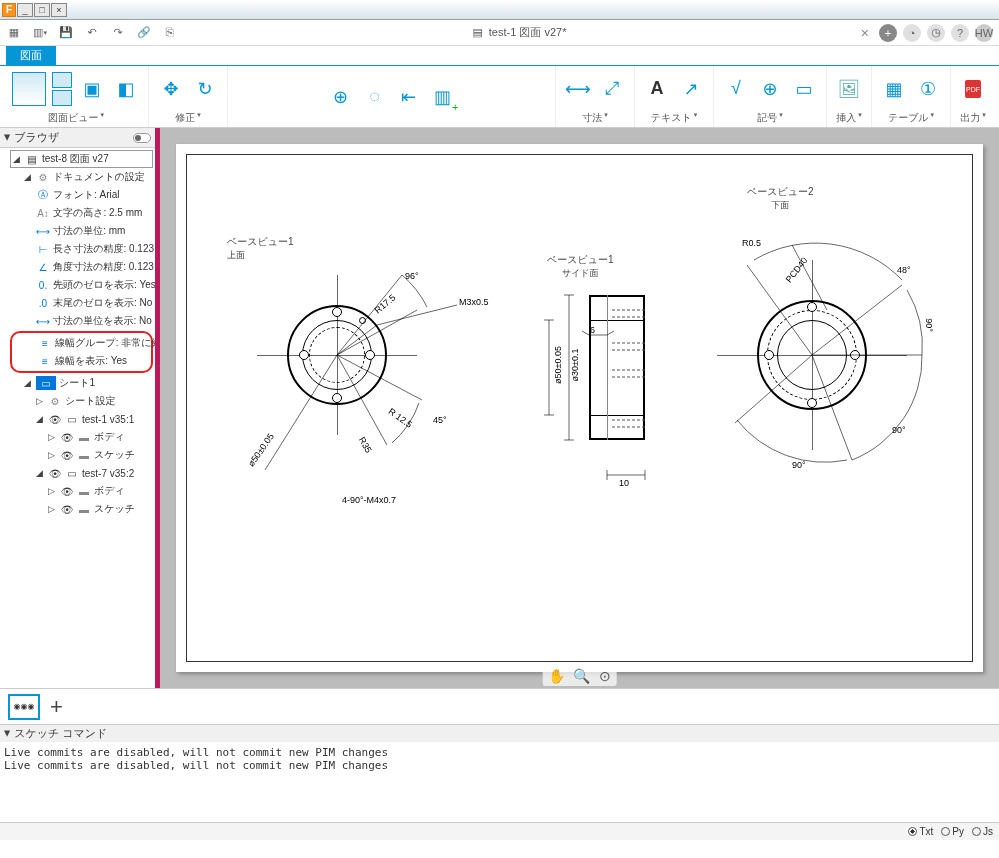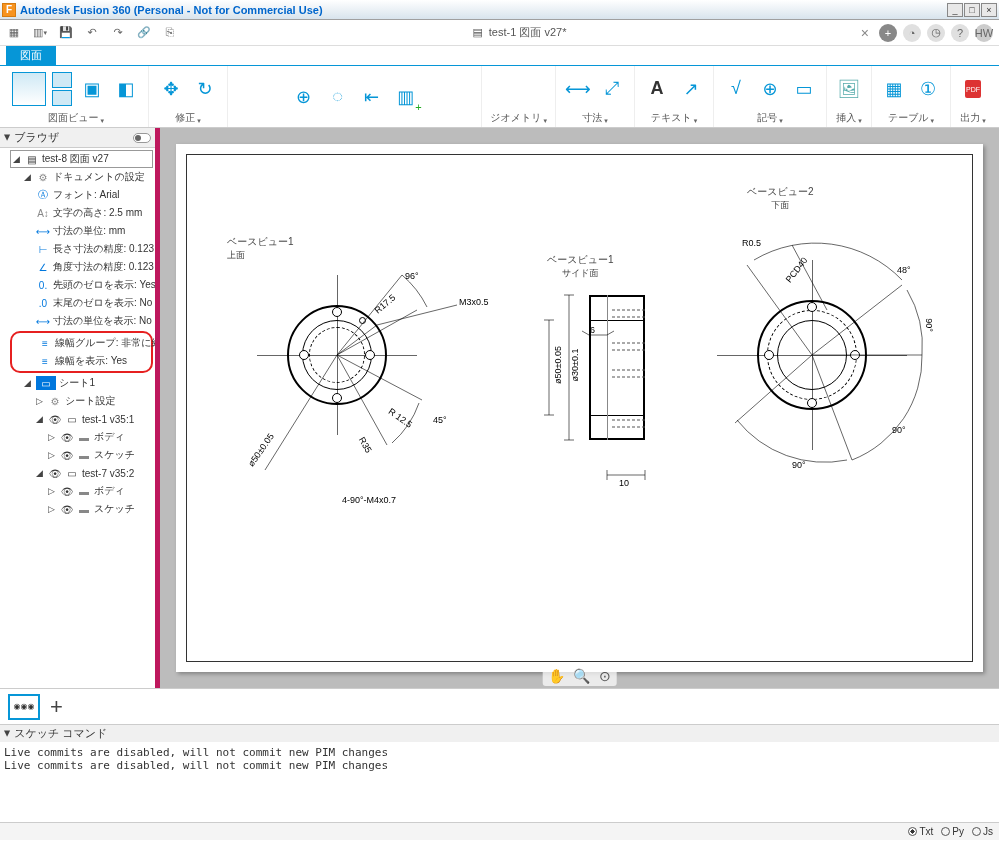--- a/index.html
+++ b/index.html
@@ -19,21 +19,21 @@
 .rtn .close{color:#888;font-size:14px;margin-right:4px;cursor:pointer}
 
 .ribtab{height:20px;display:flex;align-items:center;border-bottom:1px solid #0696d7}
 .ribtab span{padding:2px 14px;background:#0696d7;color:#fff;font-size:11px;margin-left:6px}
 
 .ribbon{height:62px;background:#fff;border-bottom:1px solid #ccc;display:flex;align-items:stretch;padding:0 4px}
 .rgrp{display:flex;flex-direction:column;align-items:center;justify-content:flex-end;padding:2px 8px;border-right:1px solid #eee;min-width:40px}
 .rgrp:last-child{border-right:none}
 .rtools{display:flex;gap:6px;align-items:center;flex:1;justify-content:center}
 .rtool{width:28px;height:28px;display:flex;align-items:center;justify-content:center;color:#0696d7;cursor:pointer;font-size:18px}
-.rlbl{font-size:10px;color:#555;display:flex;align-items:flex-end;gap:2px;padding-top:2px}
+.rlbl{font-size:10px;color:#555;display:flex;align-items:flex-start;gap:2px;padding-top:2px}
 .dd{font-size:7px;color:#666}
 .big1{width:34px;height:34px;border:1px solid #0696d7;background:linear-gradient(#cfe9f5,#fff);display:flex;align-items:center;justify-content:center}
 .big2{width:20px;height:34px;display:flex;flex-direction:column;gap:2px}
 .sm{flex:1;background:#cfe9f5;border:1px solid #0696d7}
 
 .workarea{display:flex;height:560px}
 .browser{width:160px;background:#fff;border-right:5px solid #be185d;display:flex;flex-direction:column}
 .brhdr{height:20px;background:#f0f0f0;border-bottom:1px solid #ccc;display:flex;align-items:center;padding:0 4px;gap:4px}
 .brhdr .tri{font-size:8px;transform:rotate(90deg);color:#444}
 .brpill{width:18px;height:10px;border:1px solid #999;border-radius:5px;background:#fff;position:relative}
@@ -78,21 +78,20 @@
 .radio{display:flex;align-items:center;gap:2px}
 .radio i{width:9px;height:9px;border:1px solid #555;border-radius:50%}
 .radio.on i{background:radial-gradient(#333 40%,#fff 42%)}
 svg{overflow:visible}
 </style>
 </head>
 <body>
 
 <div class="titlebar">
   <div class="app-ico">F</div>
-  <div class="title">Autodesk Fusion 360 (Personal - Not for Commercial Use)</div>
   <div class="winbtn">_</div>
   <div class="winbtn">□</div>
   <div class="winbtn">×</div>
 </div>
 
 <div class="qat">
   <span class="ico">▦</span>
   <span class="ico">▥ <span class="dd">▾</span></span>
   <span class="ico">💾</span>
   <span class="ico">↶</span>
@@ -141,26 +140,20 @@
     <div class="rlbl">
         <span>修正</span>
         <span class="dd">▾</span>
       </div>
   </div>
   <div class="rtools" style="border-right:1px solid #eee;padding:0 6px">
     <div class="rtool">⊕</div>
     <div class="rtool">◌</div>
     <div class="rtool">⇤</div>
     <div class="rtool" style="position:relative">▥<span style="position:absolute;bottom:-2px;right:-2px;color:#2a2;font-size:11px">+</span></div>
-  </div>
-  <div class="rgrp">
-    <div class="rlbl">
-        <span>ジオメトリ</span>
-        <span class="dd">▾</span>
-      </div>
   </div>
   <div class="rgrp">
     <div class="rtools">
       <div class="rtool">⟷</div>
       <div class="rtool">⤢</div>
     </div>
     <div class="rlbl">
         <span>寸法</span>
         <span class="dd">▾</span>
       </div>

